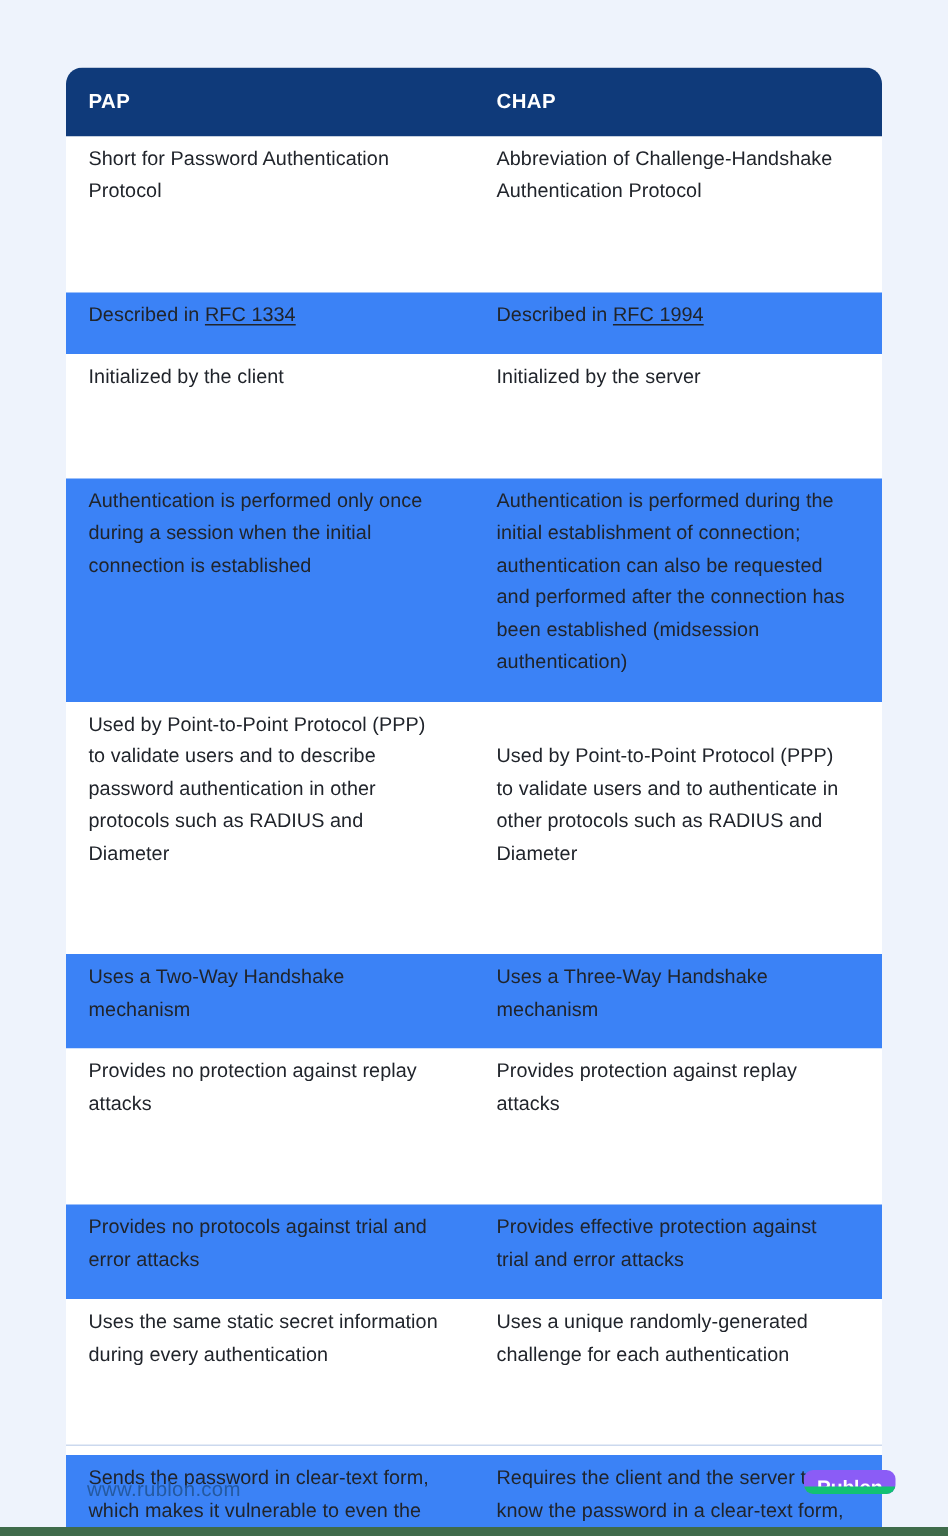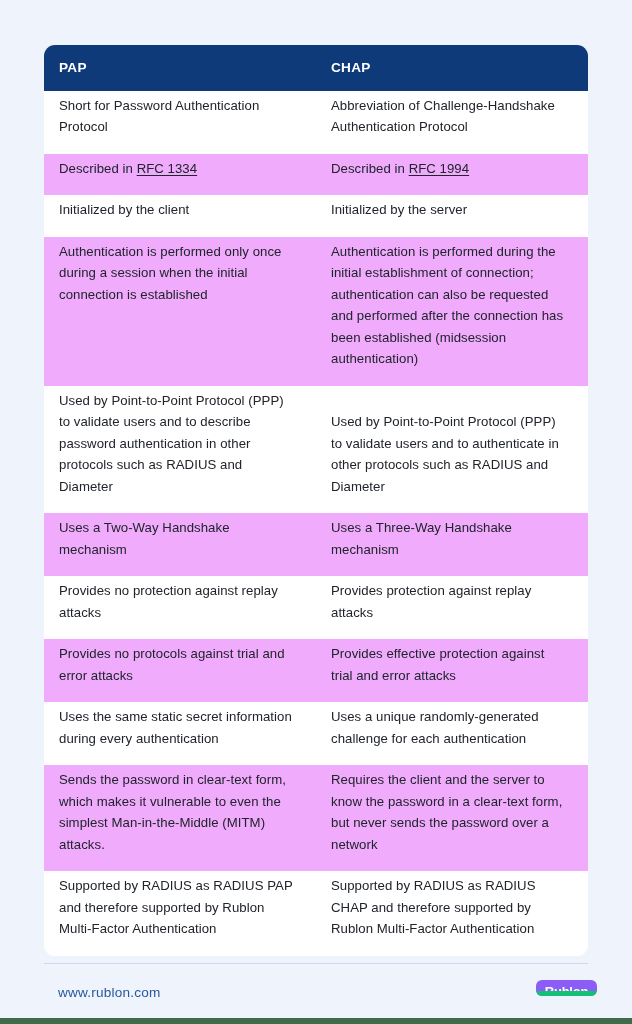--- a/index.html
+++ b/index.html
@@ -51,21 +51,21 @@
   }
   .trow.header .tcell {
     color: #ffffff;
     font-weight: bold;
     font-size: 13.6px;
     padding-top: 12px;
     padding-bottom: 12px;
     letter-spacing: 0.3px;
   }
   .trow.white { background: #ffffff; align-items: flex-end; }
-  .trow.blue  { background: #f0abfc; }
+  .trow.blue  { background: #3b82f6; margin-top: 41px; }
 
   .rfc-link {
     color: #20242b;
     text-decoration: underline;
     text-underline-offset: 2px;
   }
 
   
   #divider {
     position: absolute;

